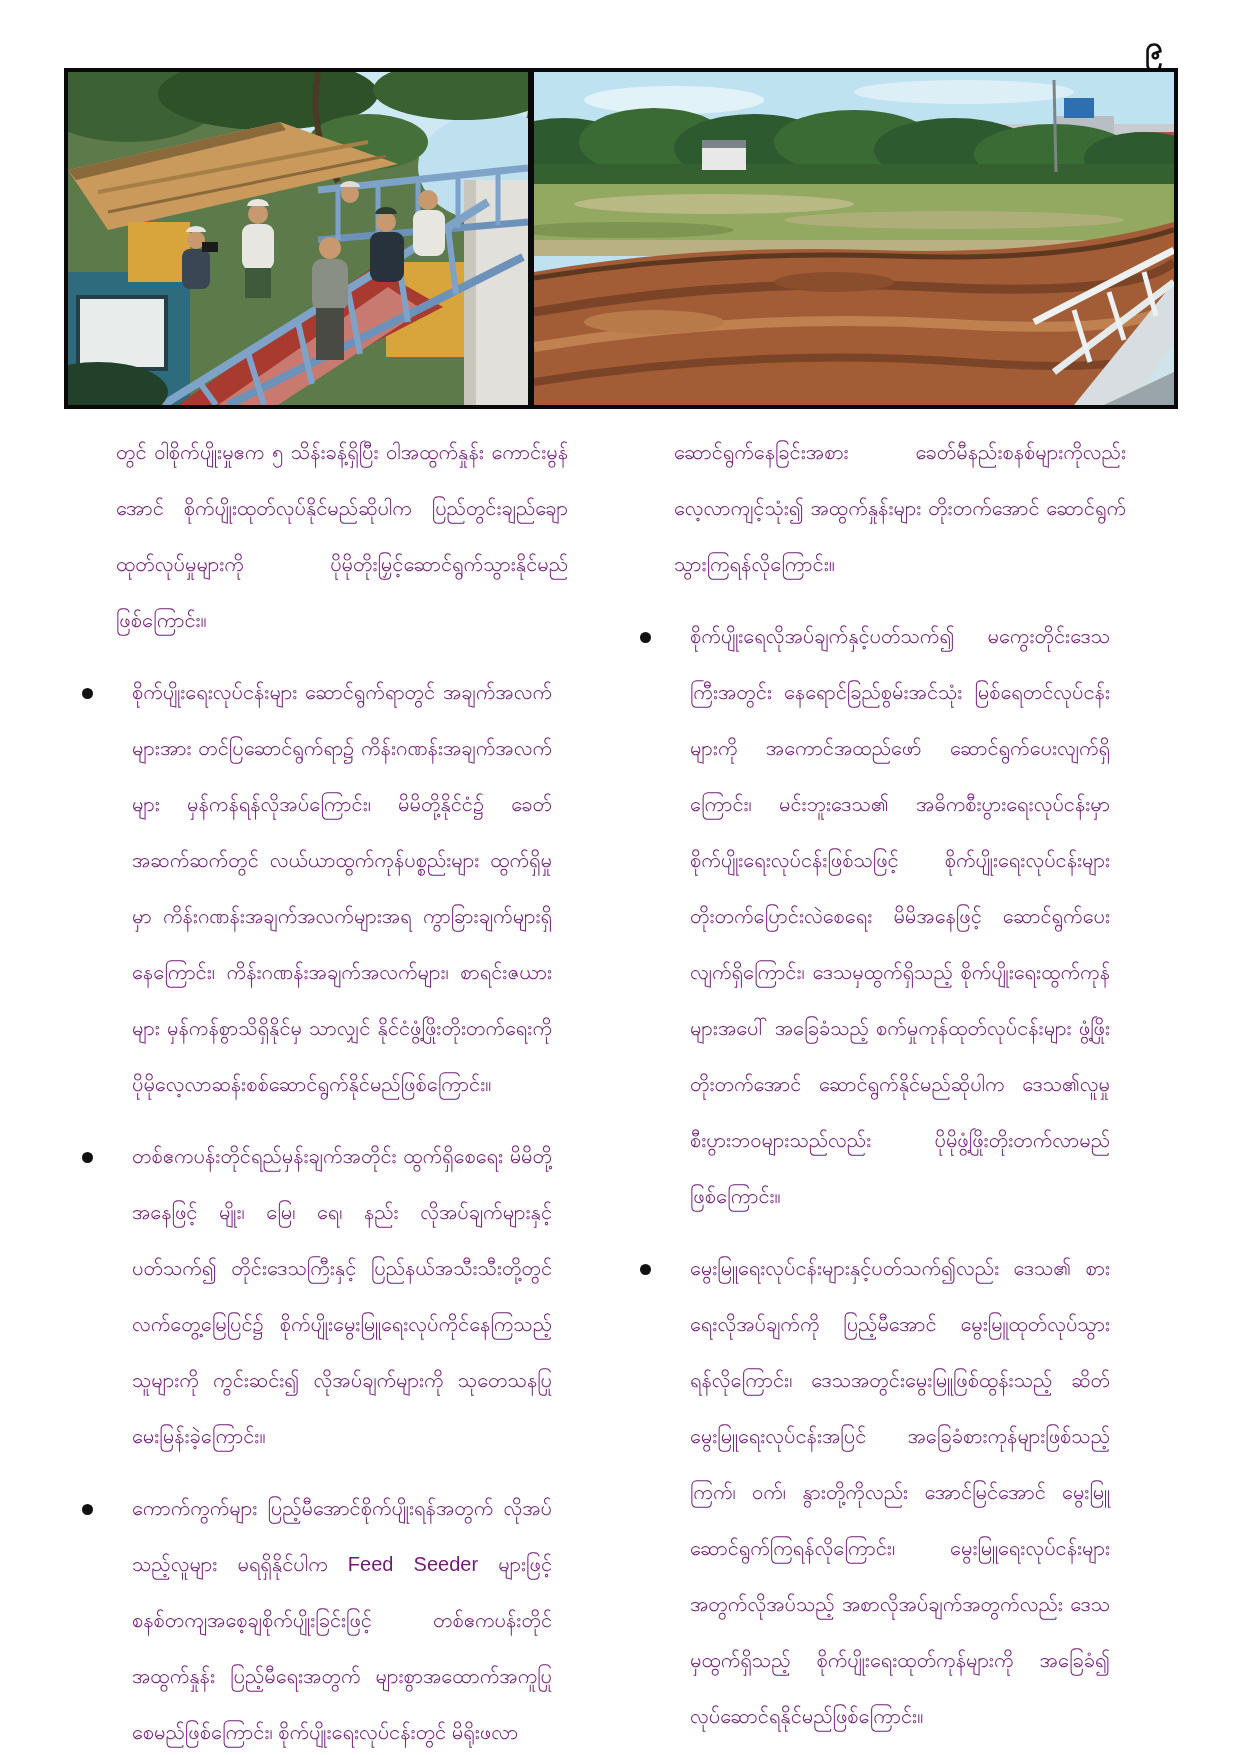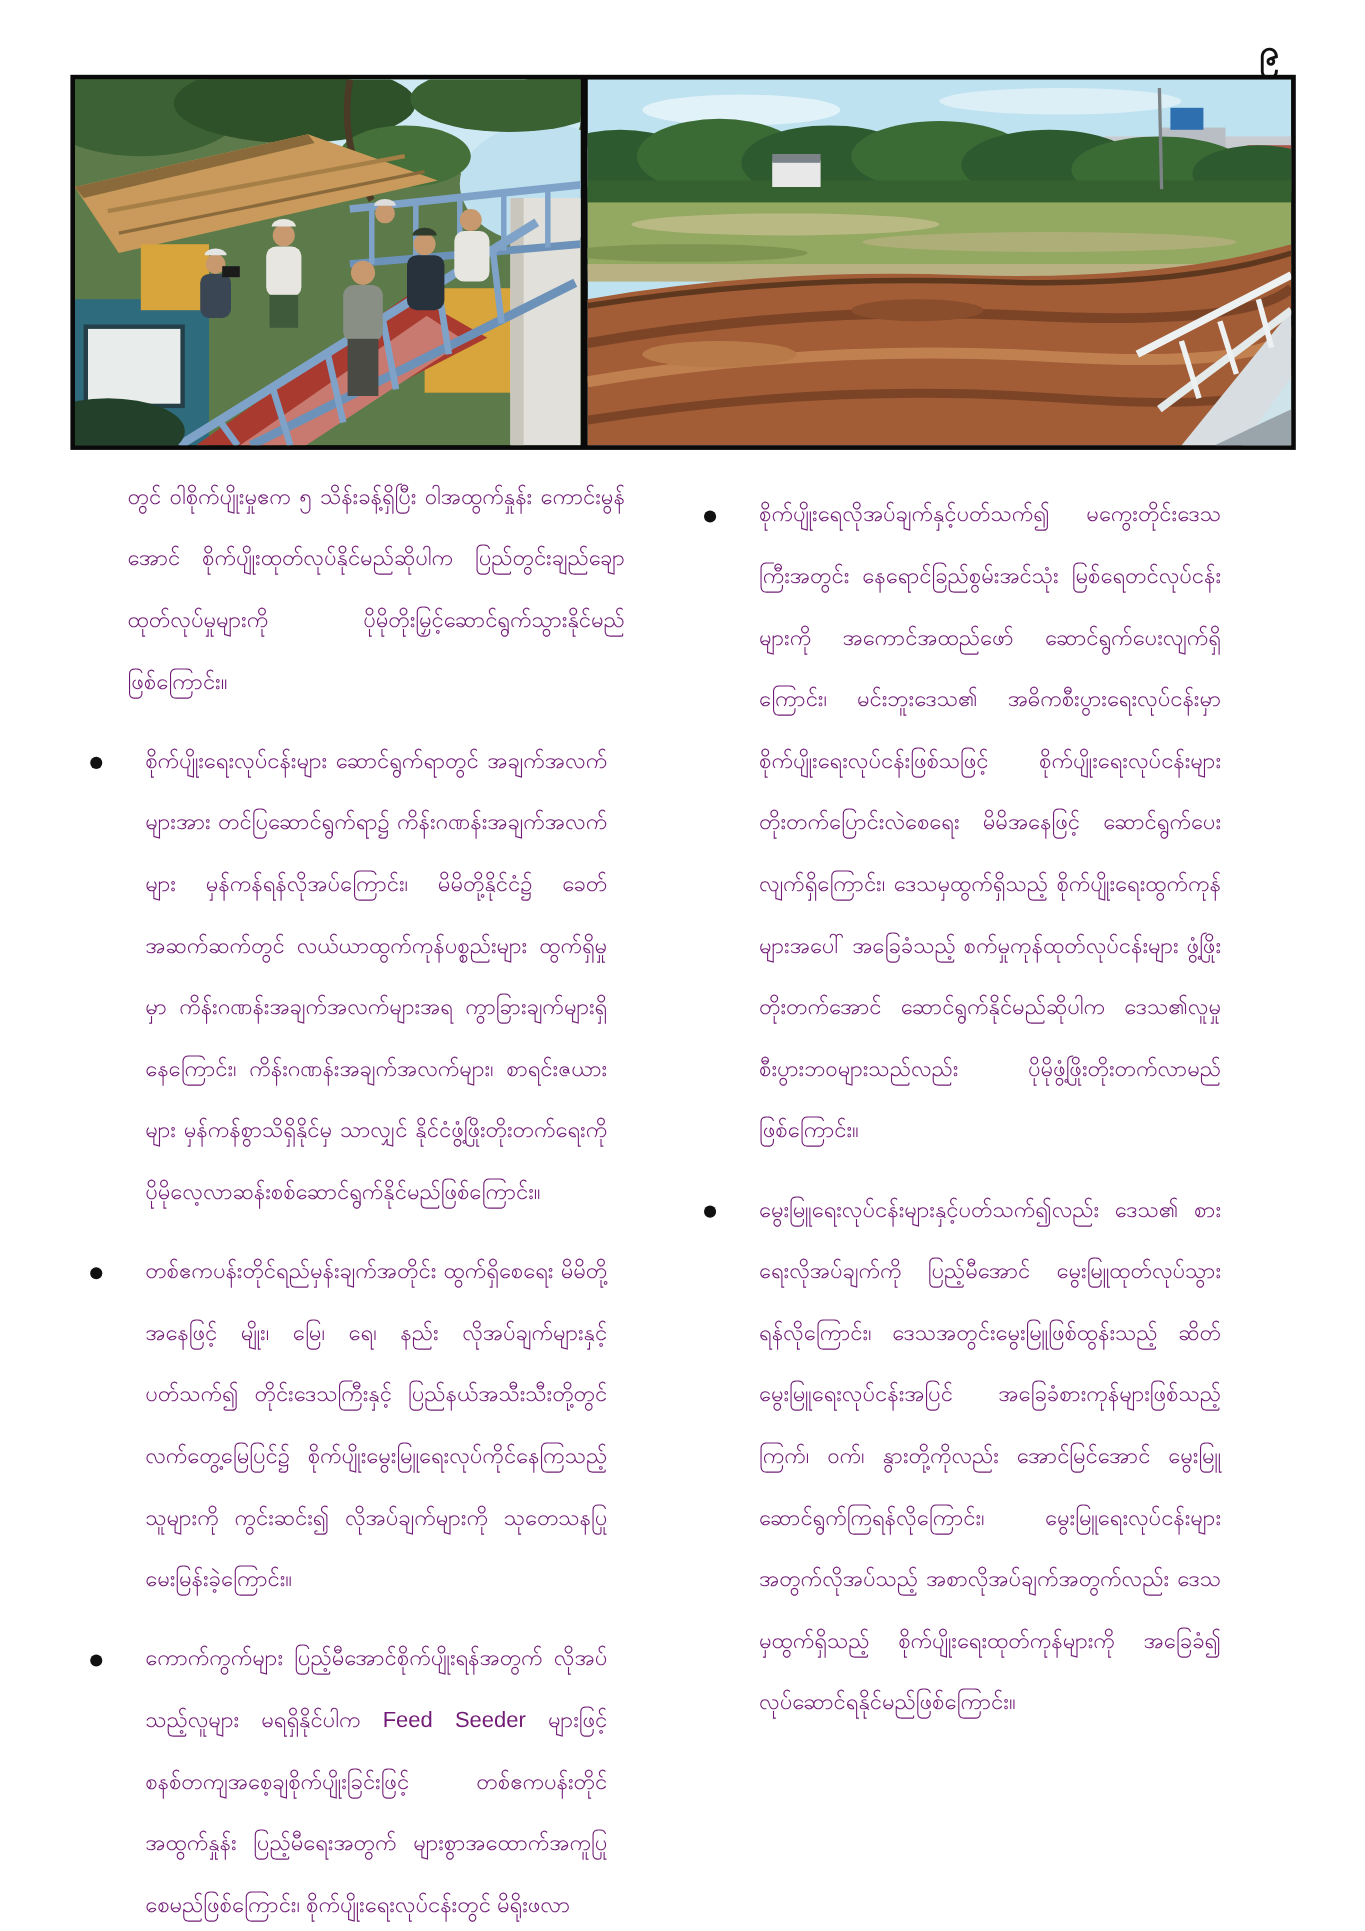--- a/index.html
+++ b/index.html
@@ -193,20 +193,21 @@
         <p class="para">တစ်ဧကပန်းတိုင်ရည်မှန်းချက်အတိုင်း ထွက်ရှိစေရေး မိမိတို့အနေဖြင့် မျိုး၊ မြေ၊ ရေ၊ နည်း လိုအပ်ချက်များနှင့်ပတ်သက်၍ တိုင်းဒေသကြီးနှင့် ပြည်နယ်အသီးသီးတို့တွင် လက်တွေ့မြေပြင်၌ စိုက်ပျိုးမွေးမြူရေးလုပ်ကိုင်နေကြသည့်သူများကို ကွင်းဆင်း၍ လိုအပ်ချက်များကို သုတေသနပြုမေးမြန်းခဲ့ကြောင်း။</p>
       </div>
 
       <div class="bullet-item">
         <span class="dot"></span>
         <p class="para">ကောက်ကွက်များ ပြည့်မီအောင်စိုက်ပျိုးရန်အတွက် လိုအပ်သည့်လူများ မရရှိနိုင်ပါက Feed Seeder များဖြင့် စနစ်တကျအစေ့ချစိုက်ပျိုးခြင်းဖြင့် တစ်ဧကပန်းတိုင်အထွက်နှုန်း ပြည့်မီရေးအတွက် များစွာအထောက်အကူပြုစေမည်ဖြစ်ကြောင်း၊ စိုက်ပျိုးရေးလုပ်ငန်းတွင် မိရိုးဖလာ</p>
       </div>
     </div>
 
     <div class="col">
+      <p class="para intro">ဆောင်ရွက်နေခြင်းအစား ခေတ်မီနည်းစနစ်များကိုလည်း လေ့လာကျင့်သုံး၍ အထွက်နှုန်းများ တိုးတက်အောင် ဆောင်ရွက်သွားကြရန်လိုကြောင်း။</p>
 
       <div class="bullet-item">
         <span class="dot"></span>
         <p class="para">စိုက်ပျိုးရေလိုအပ်ချက်နှင့်ပတ်သက်၍ မကွေးတိုင်းဒေသကြီးအတွင်း နေရောင်ခြည်စွမ်းအင်သုံး မြစ်ရေတင်လုပ်ငန်းများကို အကောင်အထည်ဖော် ဆောင်ရွက်ပေးလျက်ရှိကြောင်း၊ မင်းဘူးဒေသ၏ အဓိကစီးပွားရေးလုပ်ငန်းမှာ စိုက်ပျိုးရေးလုပ်ငန်းဖြစ်သဖြင့် စိုက်ပျိုးရေးလုပ်ငန်းများ တိုးတက်ပြောင်းလဲစေရေး မိမိအနေဖြင့် ဆောင်ရွက်ပေးလျက်ရှိကြောင်း၊ ဒေသမှထွက်ရှိသည့် စိုက်ပျိုးရေးထွက်ကုန်များအပေါ် အခြေခံသည့် စက်မှုကုန်ထုတ်လုပ်ငန်းများ ဖွံ့ဖြိုးတိုးတက်အောင် ဆောင်ရွက်နိုင်မည်ဆိုပါက ဒေသ၏လူမှုစီးပွားဘဝများသည်လည်း ပိုမိုဖွံ့ဖြိုးတိုးတက်လာမည်ဖြစ်ကြောင်း။</p>
       </div>
 
       <div class="bullet-item">
         <span class="dot"></span>
         <p class="para">မွေးမြူရေးလုပ်ငန်းများနှင့်ပတ်သက်၍လည်း ဒေသ၏ စားရေးလိုအပ်ချက်ကို ပြည့်မီအောင် မွေးမြူထုတ်လုပ်သွားရန်လိုကြောင်း၊ ဒေသအတွင်းမွေးမြူဖြစ်ထွန်းသည့် ဆိတ်မွေးမြူရေးလုပ်ငန်းအပြင် အခြေခံစားကုန်များဖြစ်သည့် ကြက်၊ ဝက်၊ နွားတို့ကိုလည်း အောင်မြင်အောင် မွေးမြူဆောင်ရွက်ကြရန်လိုကြောင်း၊ မွေးမြူရေးလုပ်ငန်းများအတွက်လိုအပ်သည့် အစာလိုအပ်ချက်အတွက်လည်း ဒေသမှထွက်ရှိသည့် စိုက်ပျိုးရေးထုတ်ကုန်များကို အခြေခံ၍ လုပ်ဆောင်ရနိုင်မည်ဖြစ်ကြောင်း။</p>
       </div>

